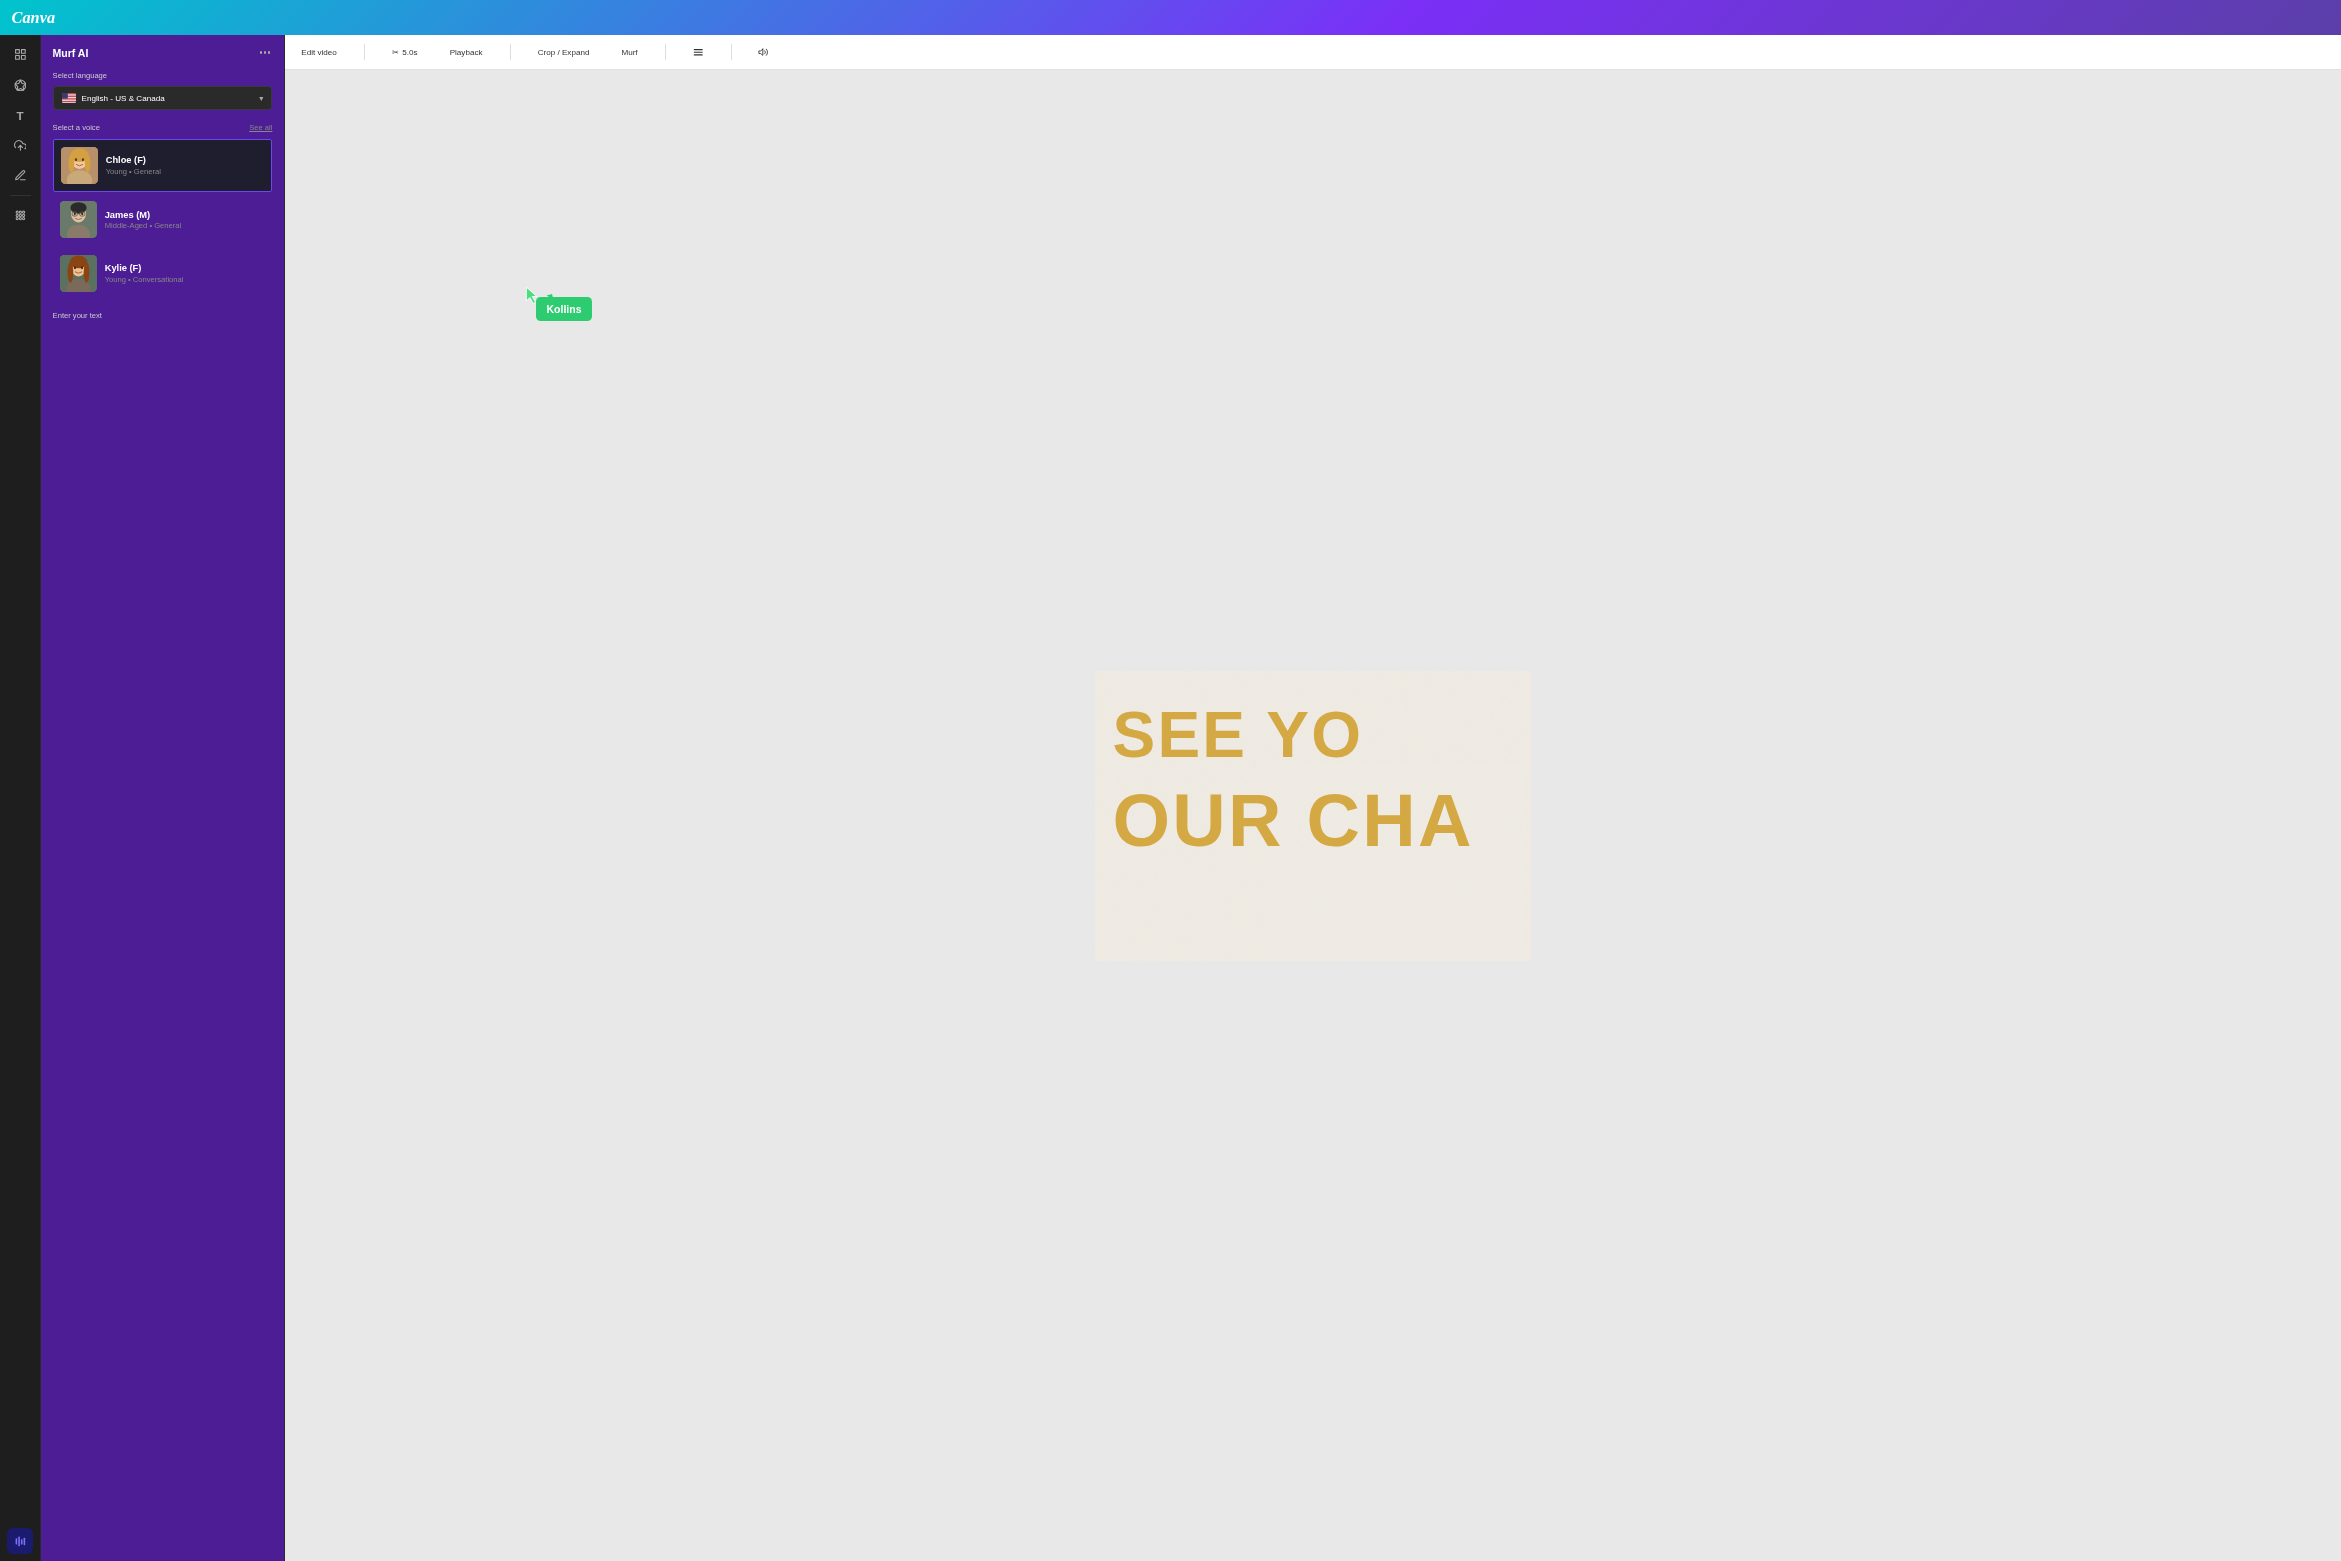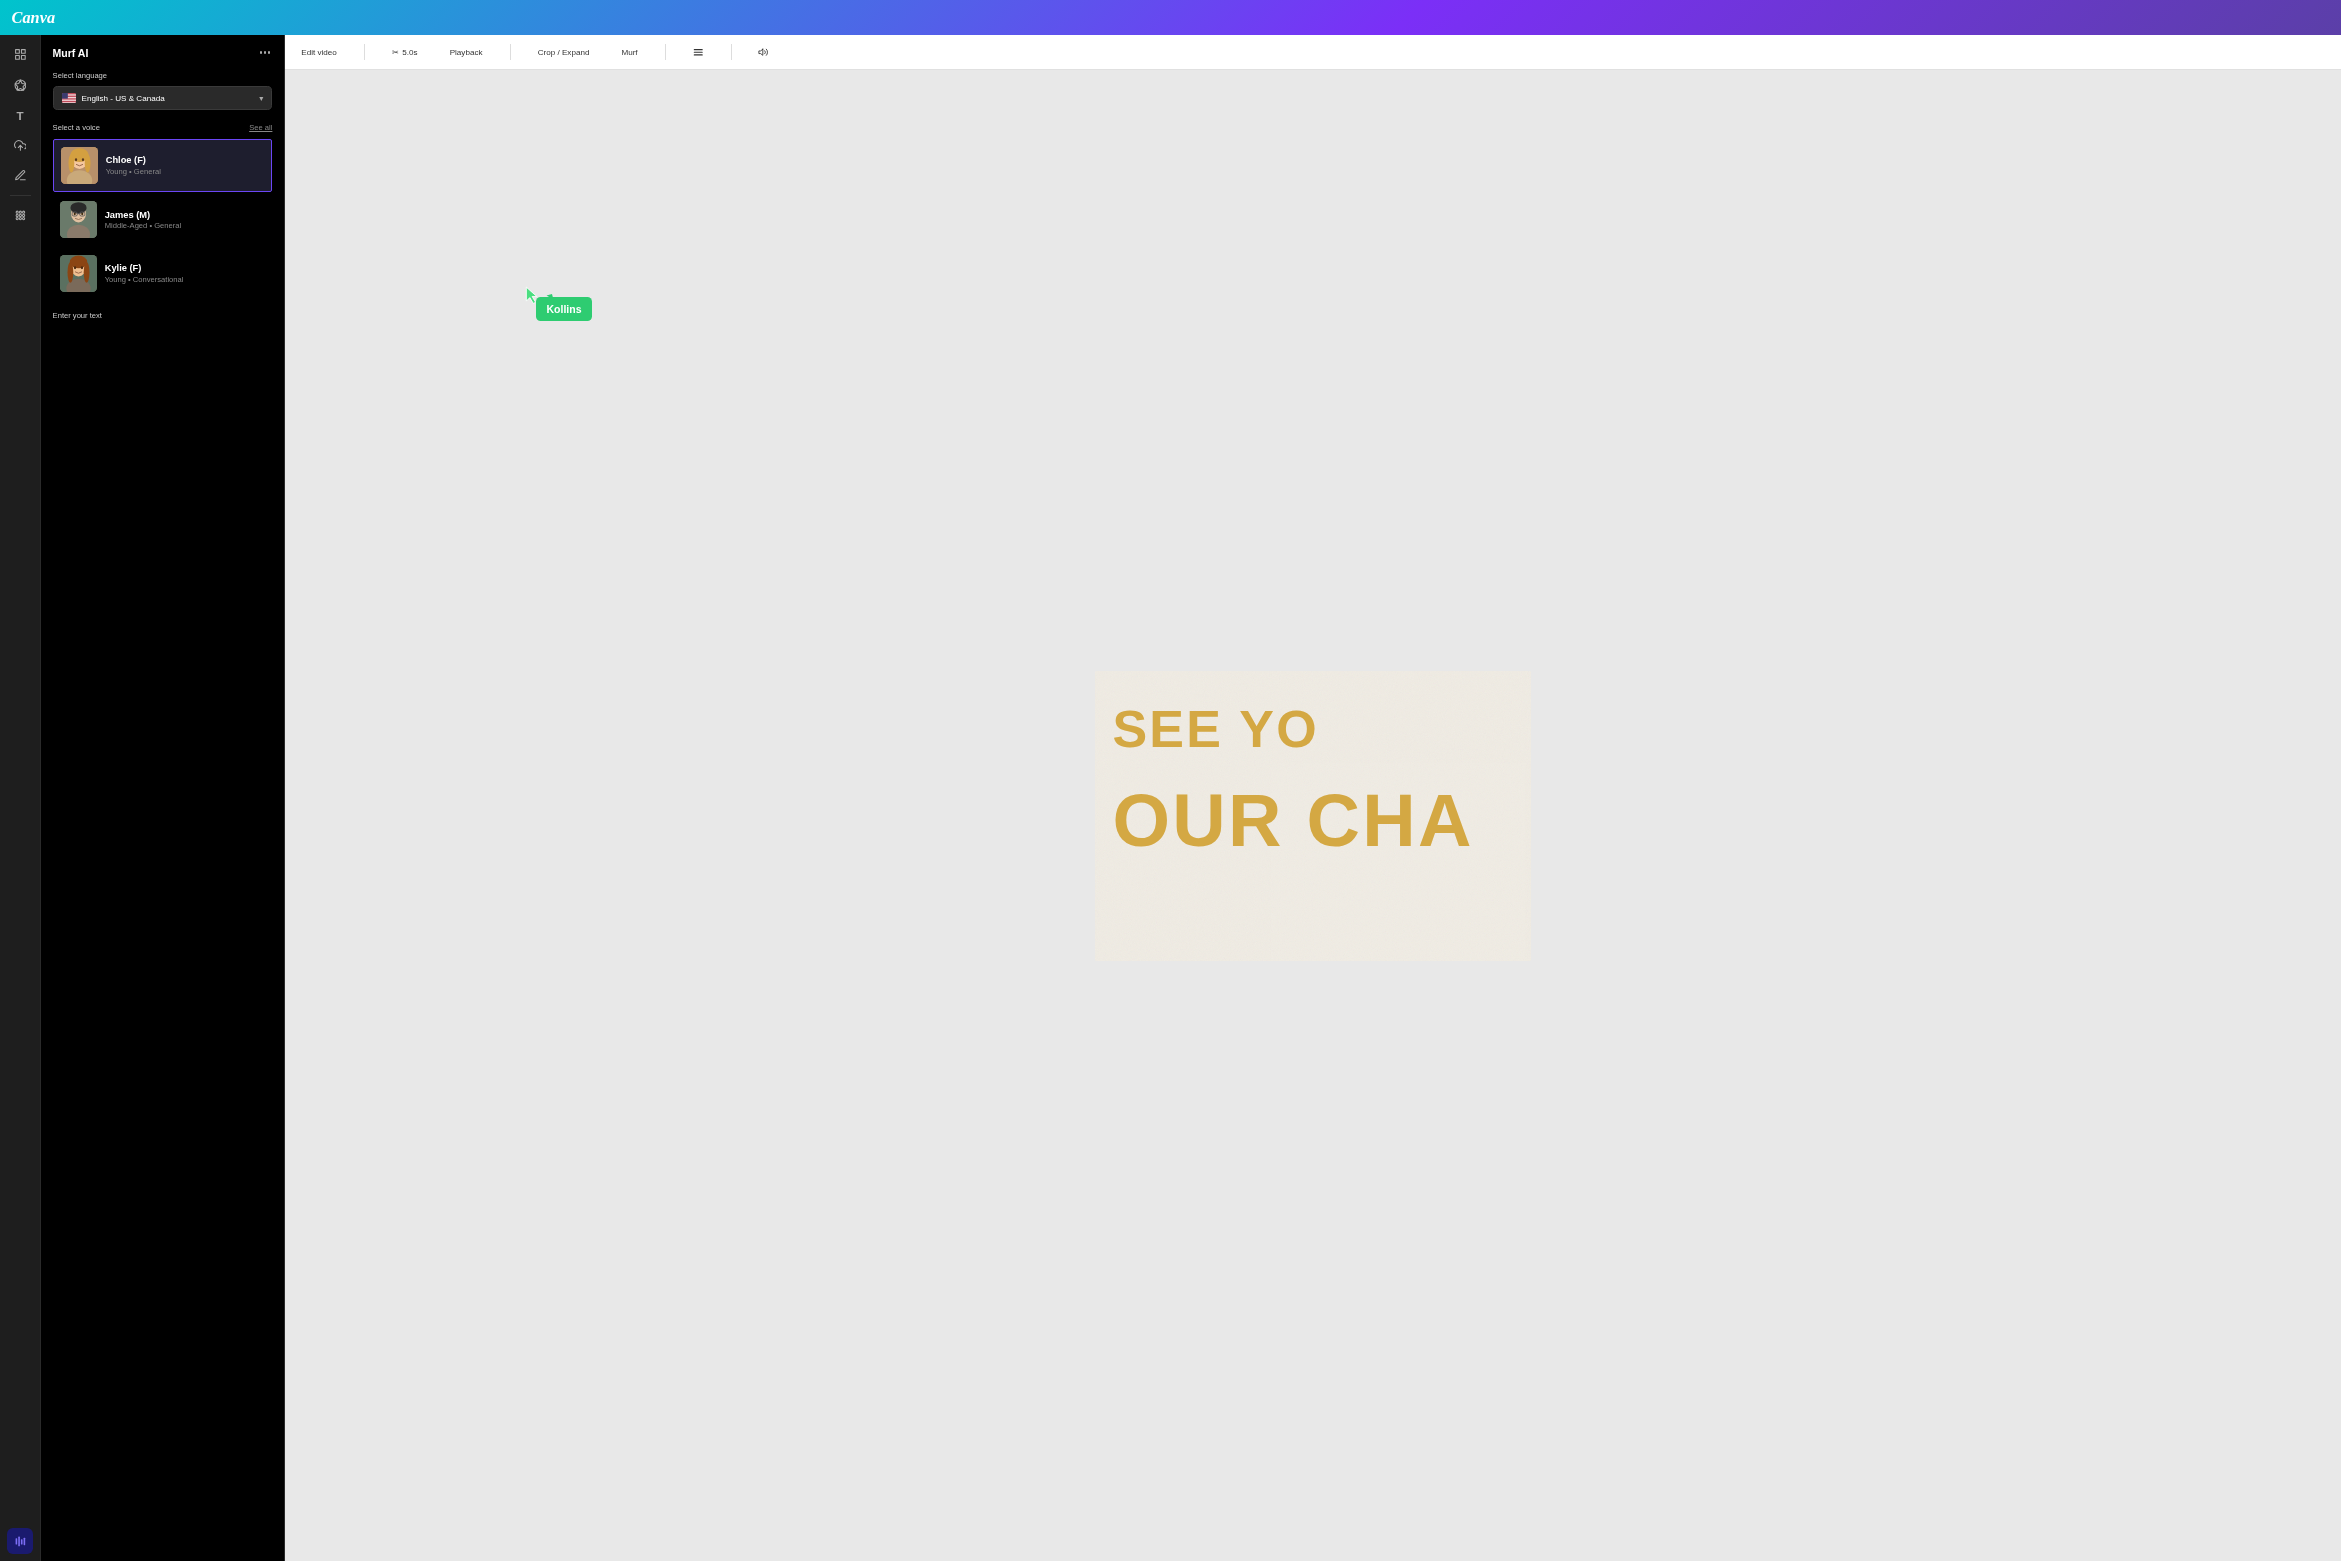--- a/index.html
+++ b/index.html
@@ -77,21 +77,21 @@
       cursor: pointer;
     }
 
     
     .murf-panel {
       position: absolute;
       top: 35px;
       left: 41px;
       width: 244px;
       height: calc(100% - 35px);
-      background: #000000;
+      background: #4c1d95;
       border-right: 0.6px solid #2a2a2a;
       padding: 11.6px;
       overflow-y: auto;
       z-index: 40;
     }
 
     .murf-panel-header {
       display: flex;
       align-items: center;
       justify-content: space-between;
@@ -305,21 +305,21 @@
       background: #f0ece4;
       position: relative;
       overflow: hidden;
       border-radius: 1.2px;
     }
 
     .canvas-text-see {
       position: absolute;
       top: 32px;
       left: 17.4px;
-      font-size: 52px;
+      font-size: 64px;
       font-weight: 900;
       color: #d4a843;
       letter-spacing: 2.3px;
       line-height: 1;
       text-transform: uppercase;
       font-family: 'Arial Black', 'Impact', sans-serif;
     }
 
     .canvas-text-our {
       position: absolute;

